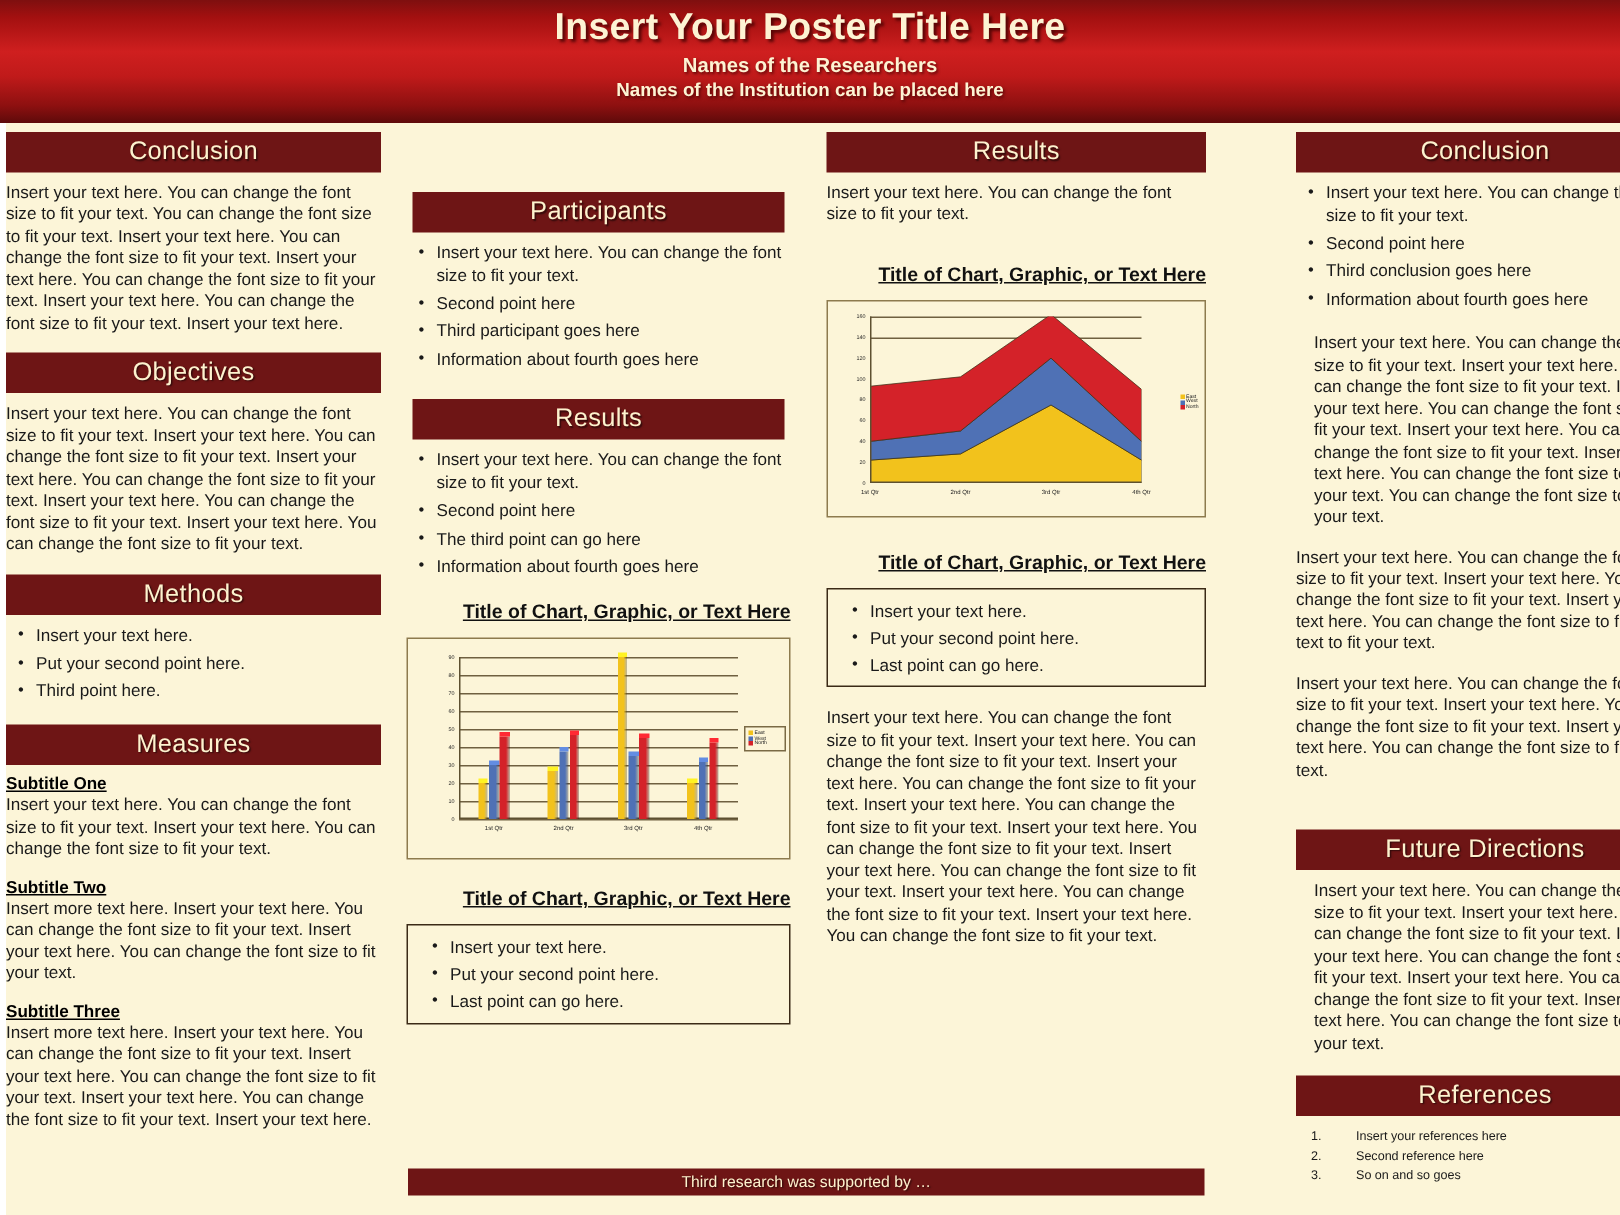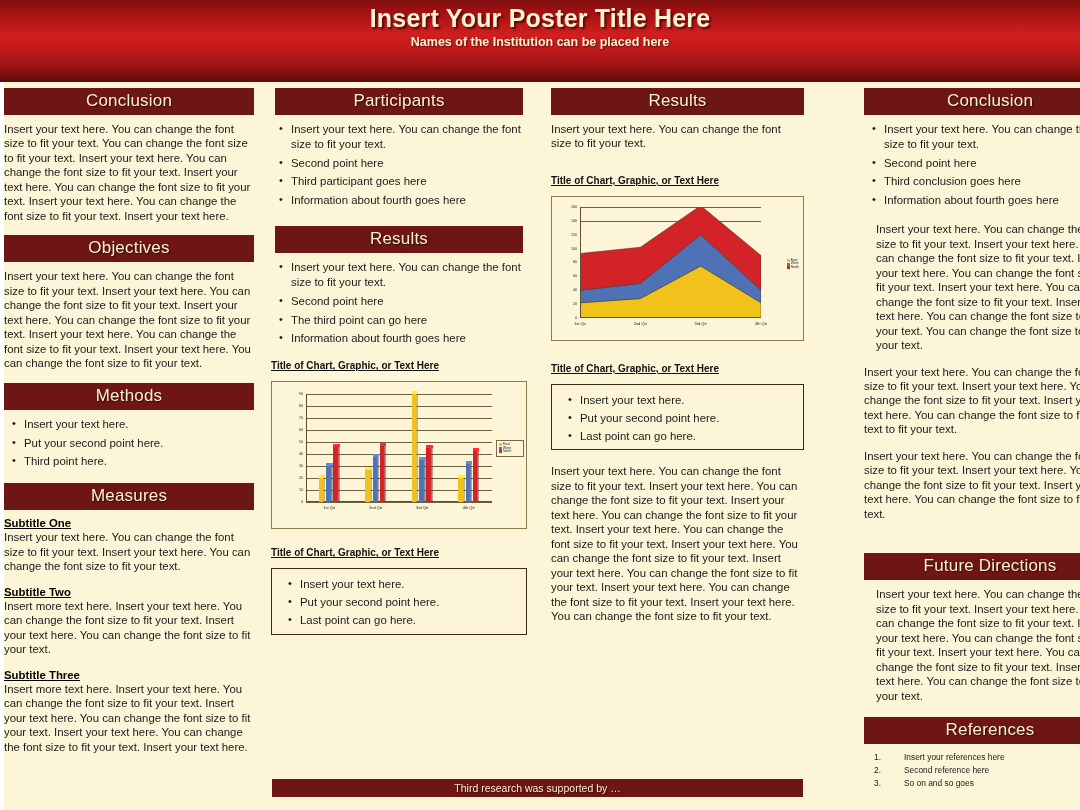--- a/index.html
+++ b/index.html
@@ -31,21 +31,21 @@
     margin:3px 0 0 0;font-size:13.5px;font-weight:bold;color:#fdf3d3;
     text-shadow:1px 1px 2px rgba(60,0,0,.7);
   }
   .banner .pinst{
     margin:2px 0 0 0;font-size:12.5px;font-weight:bold;color:#fdf3d3;
     text-shadow:1px 1px 2px rgba(60,0,0,.7);
   }
   
   .col{position:absolute;top:88px;box-sizing:border-box;}
   #col1{left:4px;width:250px;}
-  #col2{left:271px;width:256px;}
+  #col2{left:271px;width:256px;margin-top:40px;}
   #col3{left:551px;width:253px;}
   #col4{left:864px;width:252px;}
 
   .sec-head{
     background:#6e1515;
     color:#fdf2ce;
     text-align:center;
     font-size:17px;
     padding:3px 0 4px 0;
     margin:0 0 7px 0;
@@ -70,22 +70,22 @@
   ol.refs li{
     counter-increment:r;font-size:8.4px;line-height:1.55;color:#1a1a1a;
     position:relative;padding-left:34px;
   }
   ol.refs li:before{content:counter(r) ".";position:absolute;left:4px;top:0;}
   .subt{
     font-size:11.4px;font-weight:bold;color:#000;
     text-decoration:underline;margin:0 0 1px 0;
   }
   .chart-title{
-    font-size:10px;font-weight:bold;color:#111;
-    text-decoration:underline;text-align:left;
+    font-size:13px;font-weight:bold;color:#111;
+    text-decoration:underline;text-align:right;
     margin:6px 0 10px 0;
   }
   .boxlist{
     border:1px solid #3b2a16;background:#fcf5d8;
     padding:8px 8px 6px 8px;margin:0 0 14px 0;
   }
   .boxlist ul.bul{margin:0;padding-left:20px;}
   .boxlist ul.bul li{margin-bottom:3px;}
   .boxlist ul.bul li:last-child{margin-bottom:0;}
 
@@ -119,20 +119,21 @@
   }
   .white-edge-l{position:absolute;left:0;top:82px;width:4px;height:728px;background:#ffffff;}
 </style>
 </head>
 <body>
 
 <div id="poster">
 
   <div class="banner">
     <div class="ptitle">Insert Your Poster Title Here</div>
+    <div class="pauthors">Names of the Researchers</div>
     <div class="pinst">Names of the Institution can be placed here</div>
   </div>
   <div class="white-edge-l"></div>
 
   <div class="col" id="col1">
     <div class="sec-head">Conclusion</div>
     <div class="body-txt">Insert your text here.  You can change the font size to fit your text. You can change the font size to fit your text.  Insert your text here.  You can change the font size to fit your text.  Insert your text here.  You can change the font size to fit your text.  Insert your text here.  You can change the font size to fit your text.  Insert your text here.</div>
 
     <div class="sec-head">Objectives</div>
     <div class="body-txt">Insert your text here. You can change the font size to fit your text. Insert your text here.  You can change the font size to fit your text. Insert your text here.  You can change the font size to fit your text.  Insert your text here.  You can change the font size to fit your text.  Insert your text here.  You can change the font size to fit your text.</div>

